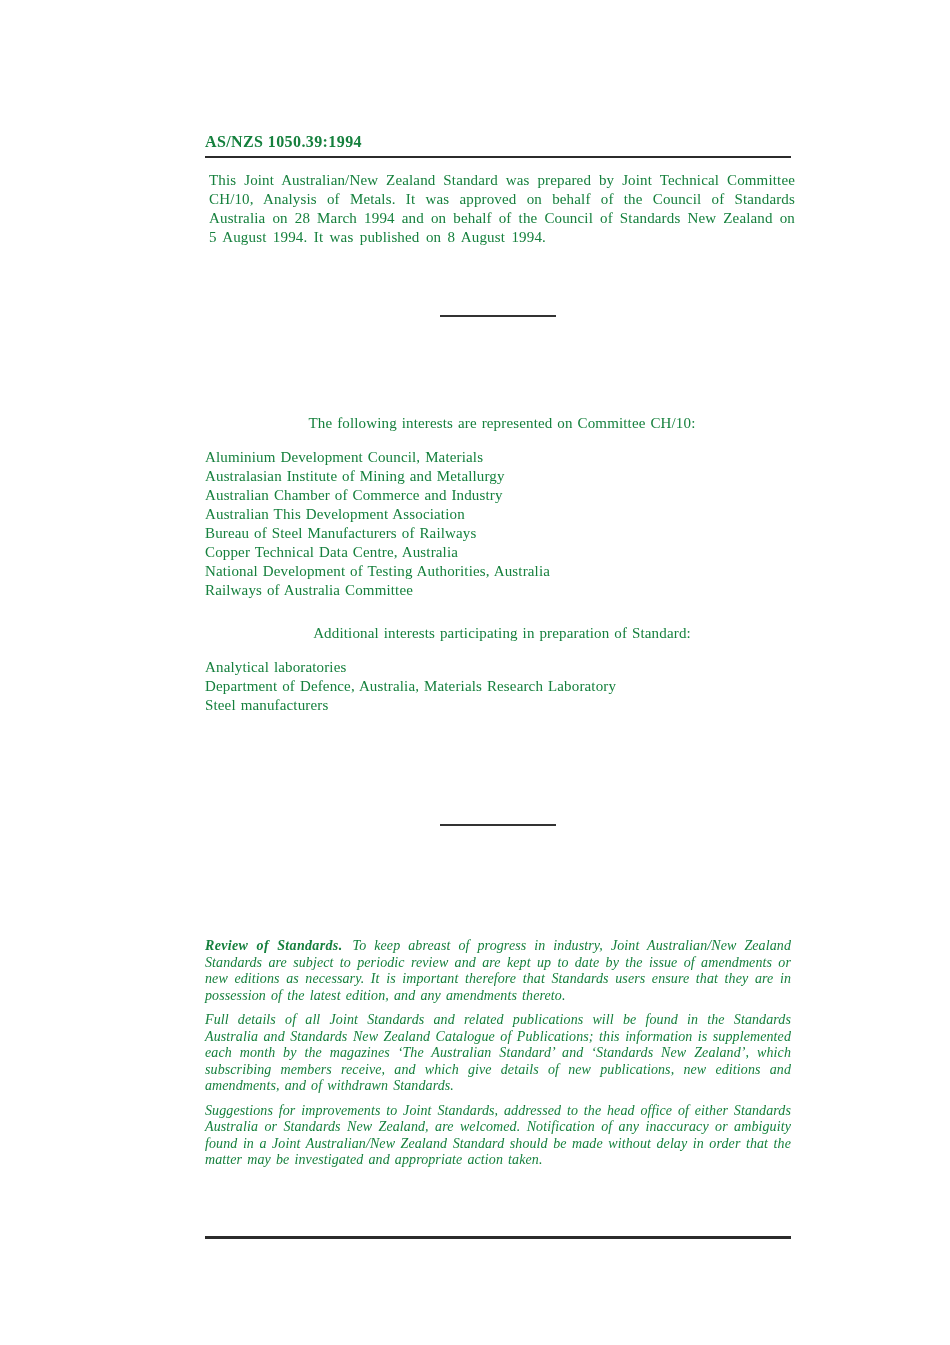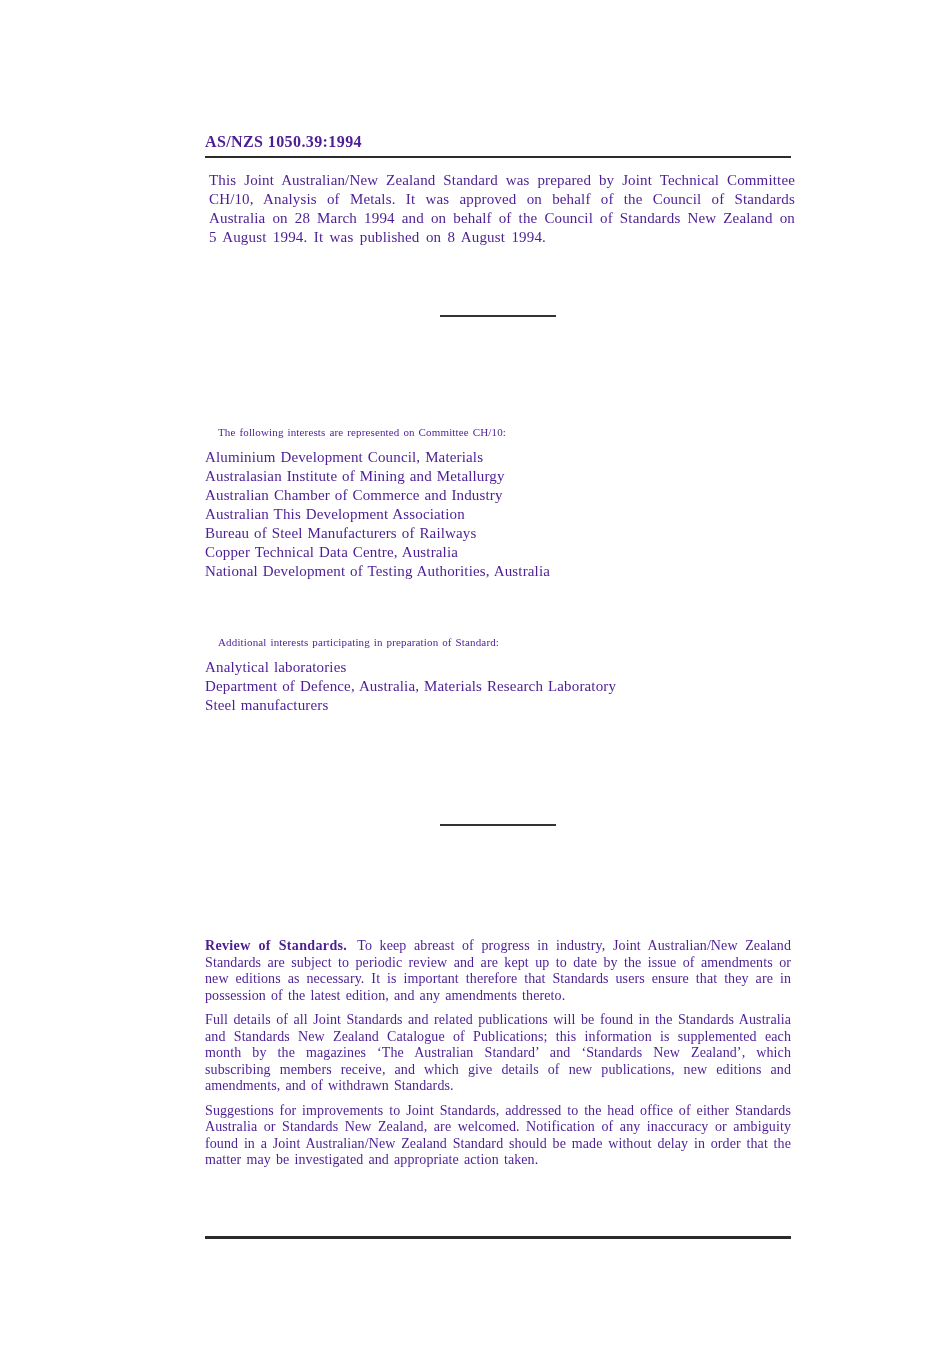--- a/index.html
+++ b/index.html
@@ -2,21 +2,21 @@
 <html><head>
 <meta charset="utf-8">
 <style>
   html, body { margin: 0; padding: 0; background: #ffffff; }
   .page {
     position: relative;
     width: 798px;
     height: 1345px;
     background: #ffffff;
     font-family: "Liberation Serif", "DejaVu Serif", serif;
-    color: #4c1d95;
+    color: #15803d;
     overflow: hidden;
   }
   .abs { position: absolute; }
   .standard-number {
     left: 205px; top: 133px; width: 586px;
     font-size: 16px; font-weight: bold; letter-spacing: 0.4px;
     margin: 0;
   }
   .header-rule {
     left: 205px; top: 156px; width: 586px; height: 2px;
@@ -29,40 +29,41 @@
     margin: 4px;
   }
   .divider {
     left: 440px; width: 116px; height: 2px;
     background: #333333;
   }
   .divider-top { top: 315px; }
   .divider-bottom { top: 824px; }
   .list-heading {
     left: 205px; width: 586px;
-    font-size: 11px; line-height: 19px; letter-spacing: 0.15px;
+    font-size: 15px; line-height: 19px; letter-spacing: 0.15px;
     word-spacing: 1px;
-    margin: 13px;
+    margin: 4px;
+    text-align: center;
   }
   .committee-heading { top: 410px; }
   .additional-heading { top: 620px; }
   .plain-list {
     left: 205px; width: 586px;
     list-style: none; margin: 0; padding: 0;
     font-size: 15px; line-height: 19px; letter-spacing: 0.15px;
     word-spacing: 1px;
   }
   .committee-list { top: 448px; }
   .additional-list { top: 658px; }
   .review-section {
     left: 205px; top: 938px; width: 586px;
     font-size: 14px; line-height: 16.5px;
     text-align: justify; word-spacing: 1.5px; letter-spacing: 0.1px;
   }
-  .review-section p { margin: 0 0 8px 0; }
+  .review-section p { margin: 0 0 8px 0; font-style: italic; }
   .review-section p:last-child { margin-bottom: 1px; }
   .review-lead { font-weight: bold; margin-right: 10px; letter-spacing: 0.35px; }
   .footer-rule {
     left: 205px; top: 1236px; width: 586px; height: 3px;
     background: #2b2b2b;
   }
 </style>
 </head>
 <body>
 
@@ -78,20 +79,21 @@
   <p class="abs list-heading committee-heading">The following interests are represented on Committee CH/10:</p>
 
   <ul class="abs plain-list committee-list">
     <li>Aluminium Development Council, Materials</li>
     <li>Australasian Institute of Mining and Metallurgy</li>
     <li>Australian Chamber of Commerce and Industry</li>
     <li>Australian This Development Association</li>
     <li>Bureau of Steel Manufacturers of Railways</li>
     <li>Copper Technical Data Centre, Australia</li>
     <li>National Development of Testing Authorities, Australia</li>
+    <li>Railways of Australia Committee</li>
   </ul>
 
   <p class="abs list-heading additional-heading">Additional interests participating in preparation of Standard:</p>
 
   <ul class="abs plain-list additional-list">
     <li>Analytical laboratories</li>
     <li>Department of Defence, Australia, Materials Research Laboratory</li>
     <li>Steel manufacturers</li>
   </ul>
 

